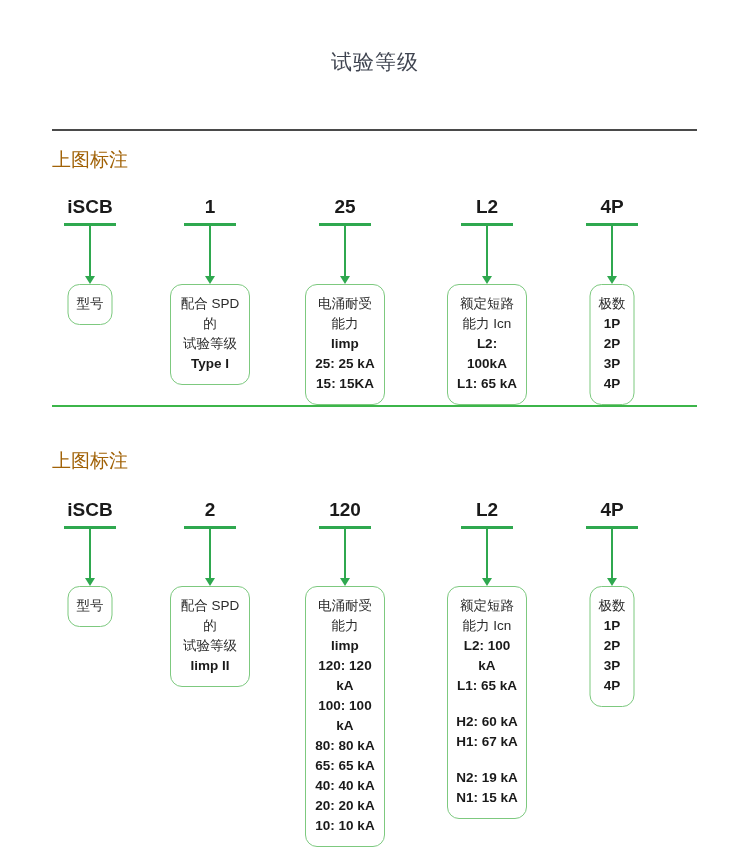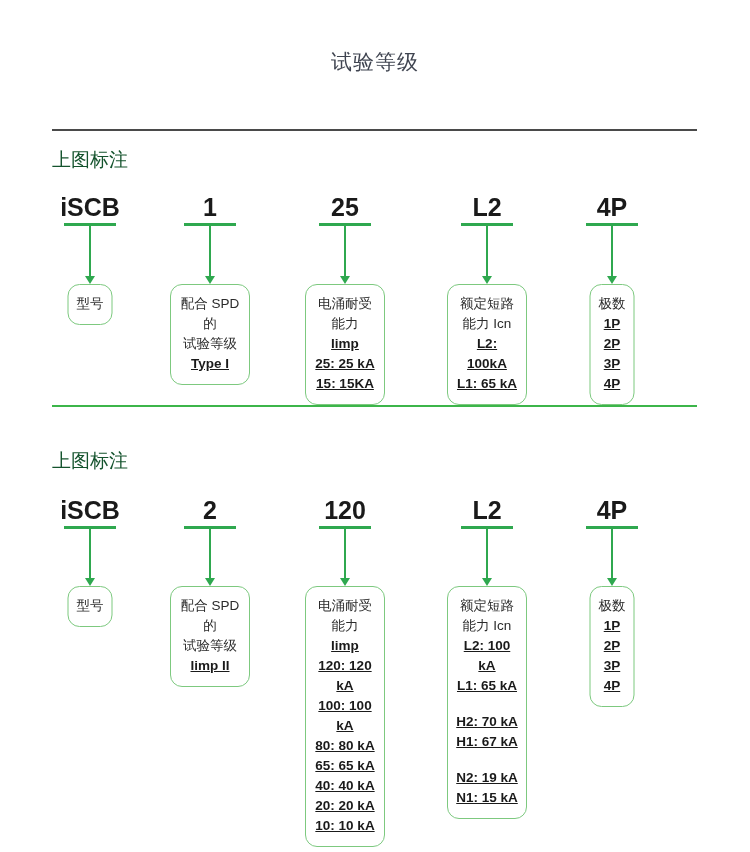--- a/index.html
+++ b/index.html
@@ -34,35 +34,35 @@
     width: 645px;
     height: 2px;
   }
   .divider.dark { background: #4a4a4a; top: 129px; }
   .divider.green { background: #3cb54a; top: 405px; }
 
   .section-heading {
     position: absolute;
     left: 52px;
     font-size: 19px;
-    color: #14532d;
+    color: #a16207;
     font-weight: 400;
   }
   .section-heading.s1 { top: 147px; }
   .section-heading.s2 { top: 448px; }
 
   
   .col {
     position: absolute;
     width: 160px;
     text-align: center;
   }
 
   .code-label {
-    font-size: 25px;
+    font-size: 19px;
     font-weight: bold;
     color: #1a1a1a;
     line-height: 22px;
     height: 24px;
   }
 
   .connector {
     position: relative;
     height: 0;
   }
@@ -109,21 +109,20 @@
     text-align: center;
   }
   .box .b-title {
     font-size: 13.5px;
     color: #2b2b2b;
   }
   .box .b-line {
     font-size: 13.5px;
     font-weight: bold;
     color: #1a1a1a;
-    text-decoration: underline;
   }
   .box .b-gap { height: 16px; }
 </style>
 </head>
 <body>
 
 <div class="page-title">试验等级</div>
 
 <div class="divider dark"></div>
 <div class="section-heading s1">上图标注</div>
@@ -246,21 +245,21 @@
       <div class="connector">
         <div class="bar"></div>
         <div class="stem" style="height: 50px;"></div>
         <div class="arrow" style="top: 55px;"></div>
       </div>
       <div class="box" style="top: 87px;">
         <div class="b-title">额定短路能力 Icn</div>
         <div class="b-line">L2: 100 kA</div>
         <div class="b-line">L1: 65 kA</div>
         <div class="b-gap"></div>
-        <div class="b-line">H2: 70 kA</div>
+        <div class="b-line">H2: 60 kA</div>
         <div class="b-line">H1: 67 kA</div>
         <div class="b-gap"></div>
         <div class="b-line">N2: 19 kA</div>
         <div class="b-line">N1: 15 kA</div>
       </div>
     </div>
     <div class="col" style="left: 532px; top: 499px;">
       <div class="code-label">4P</div>
       <div class="connector">
         <div class="bar"></div>

